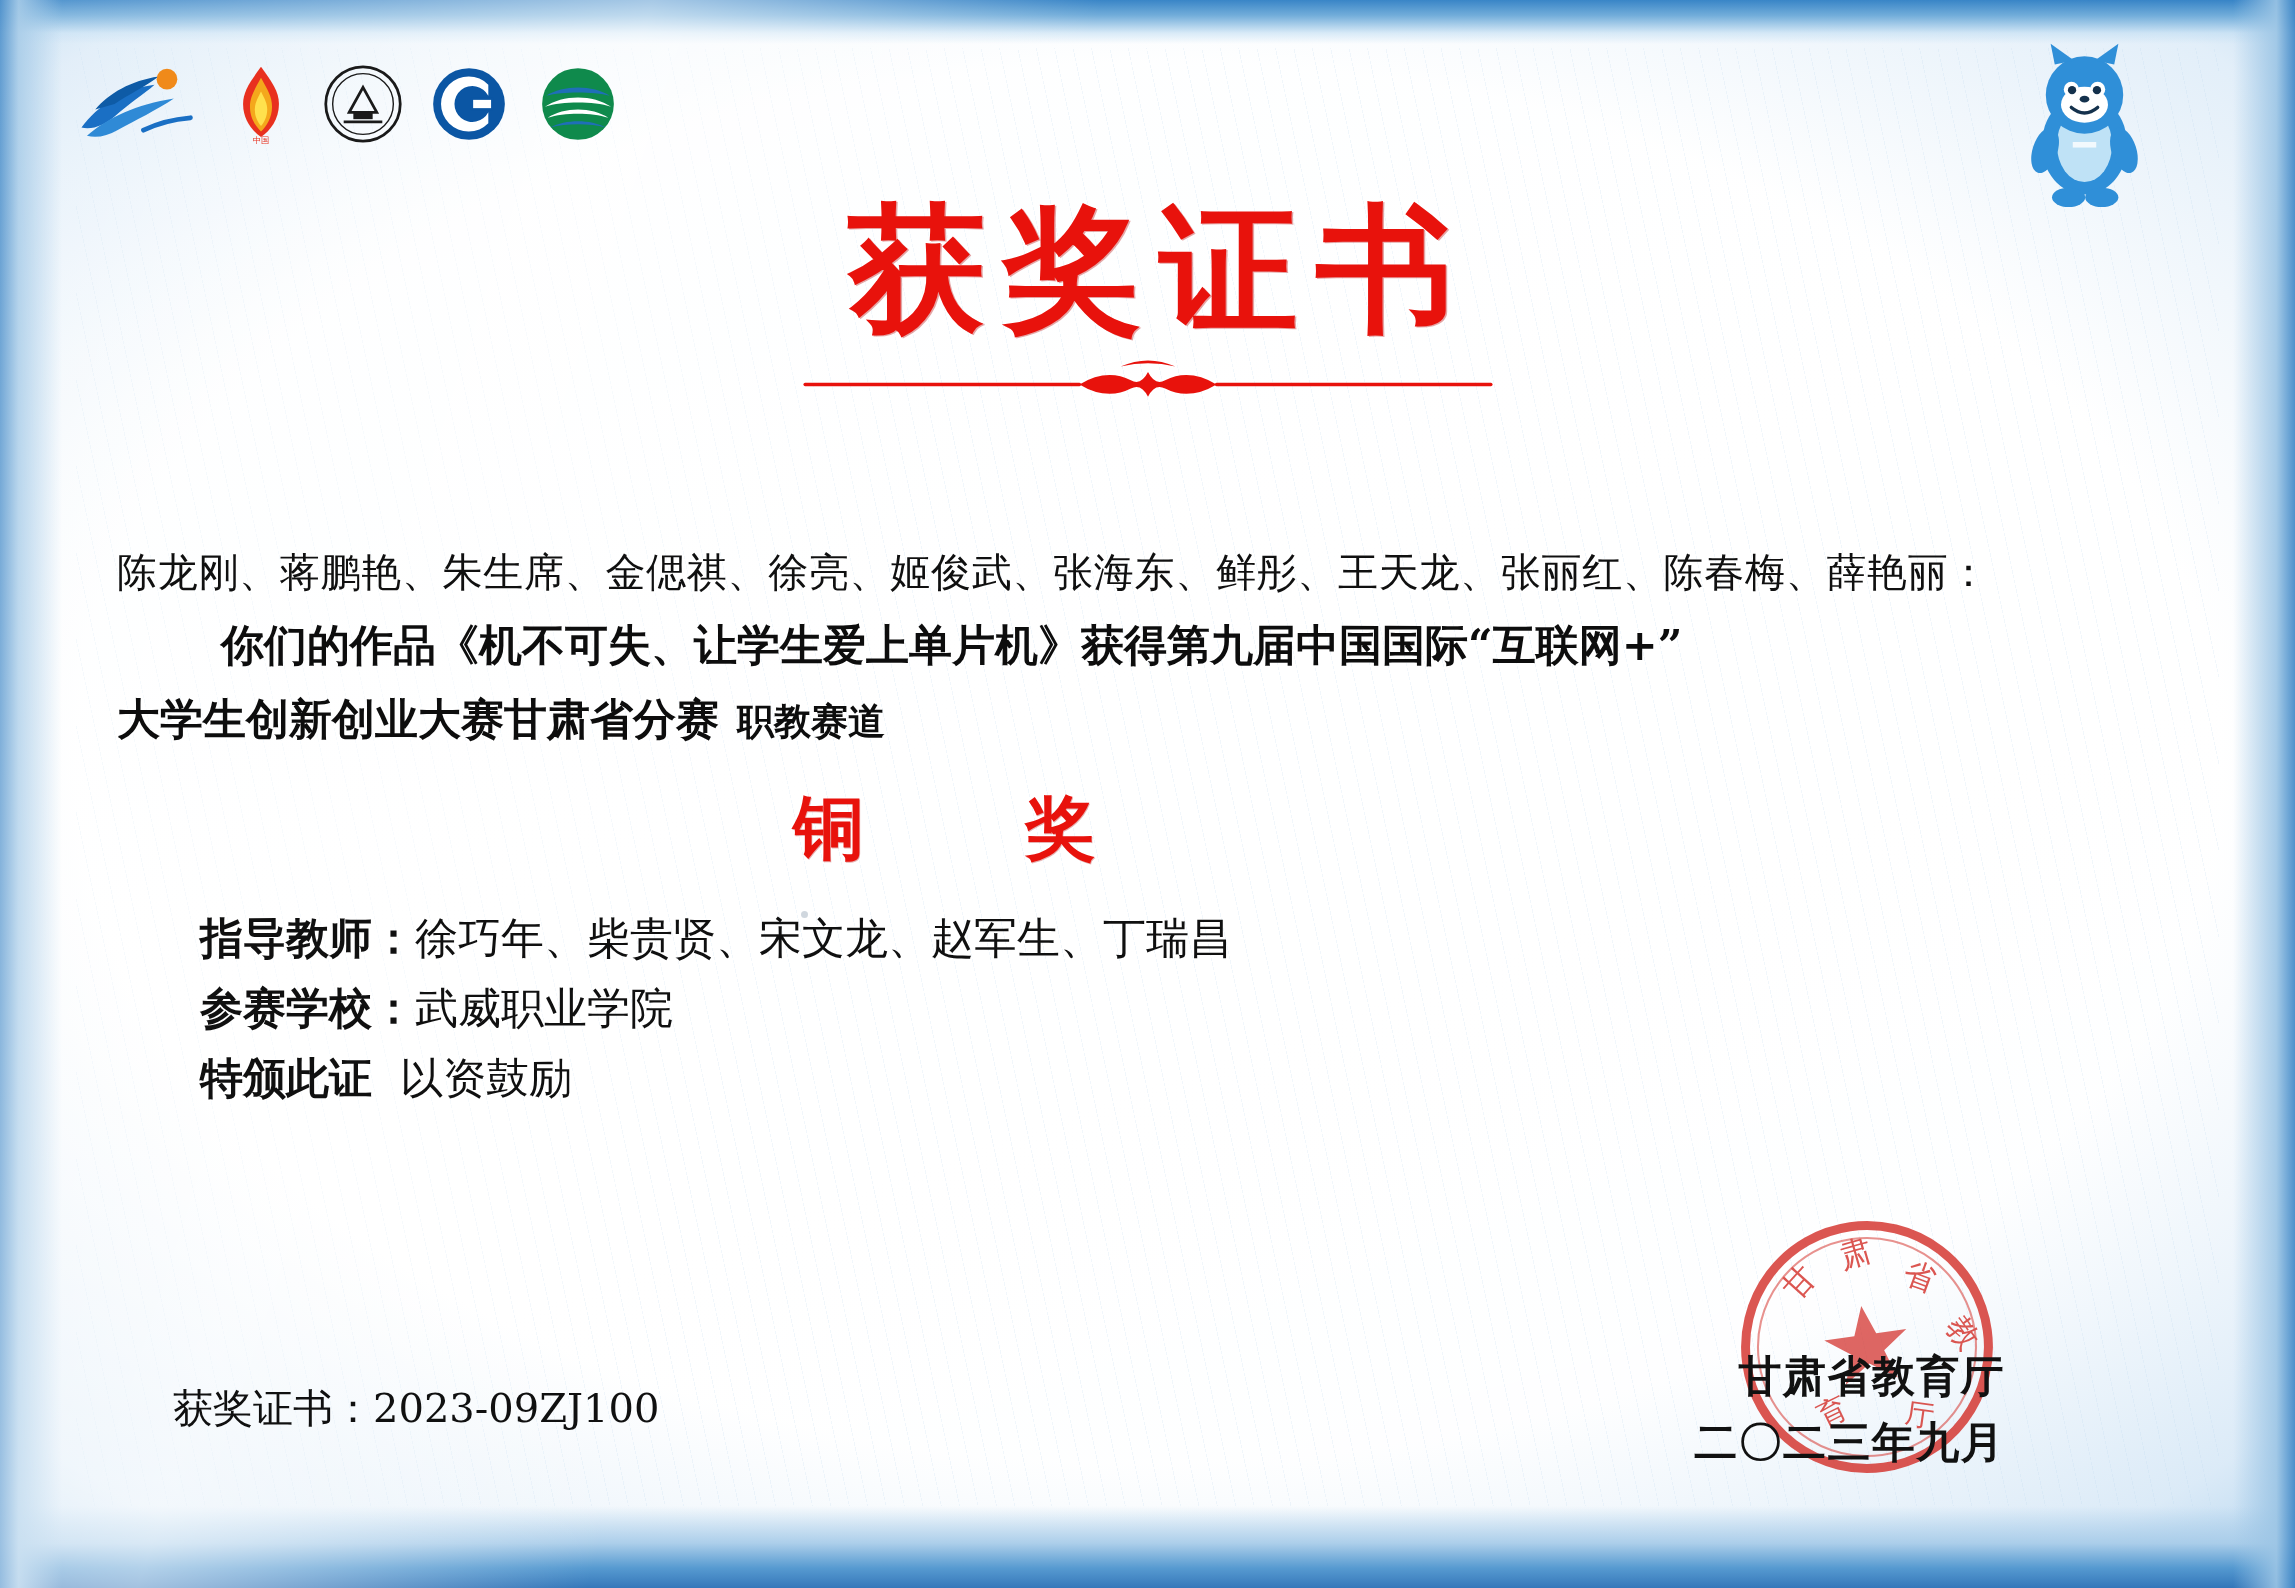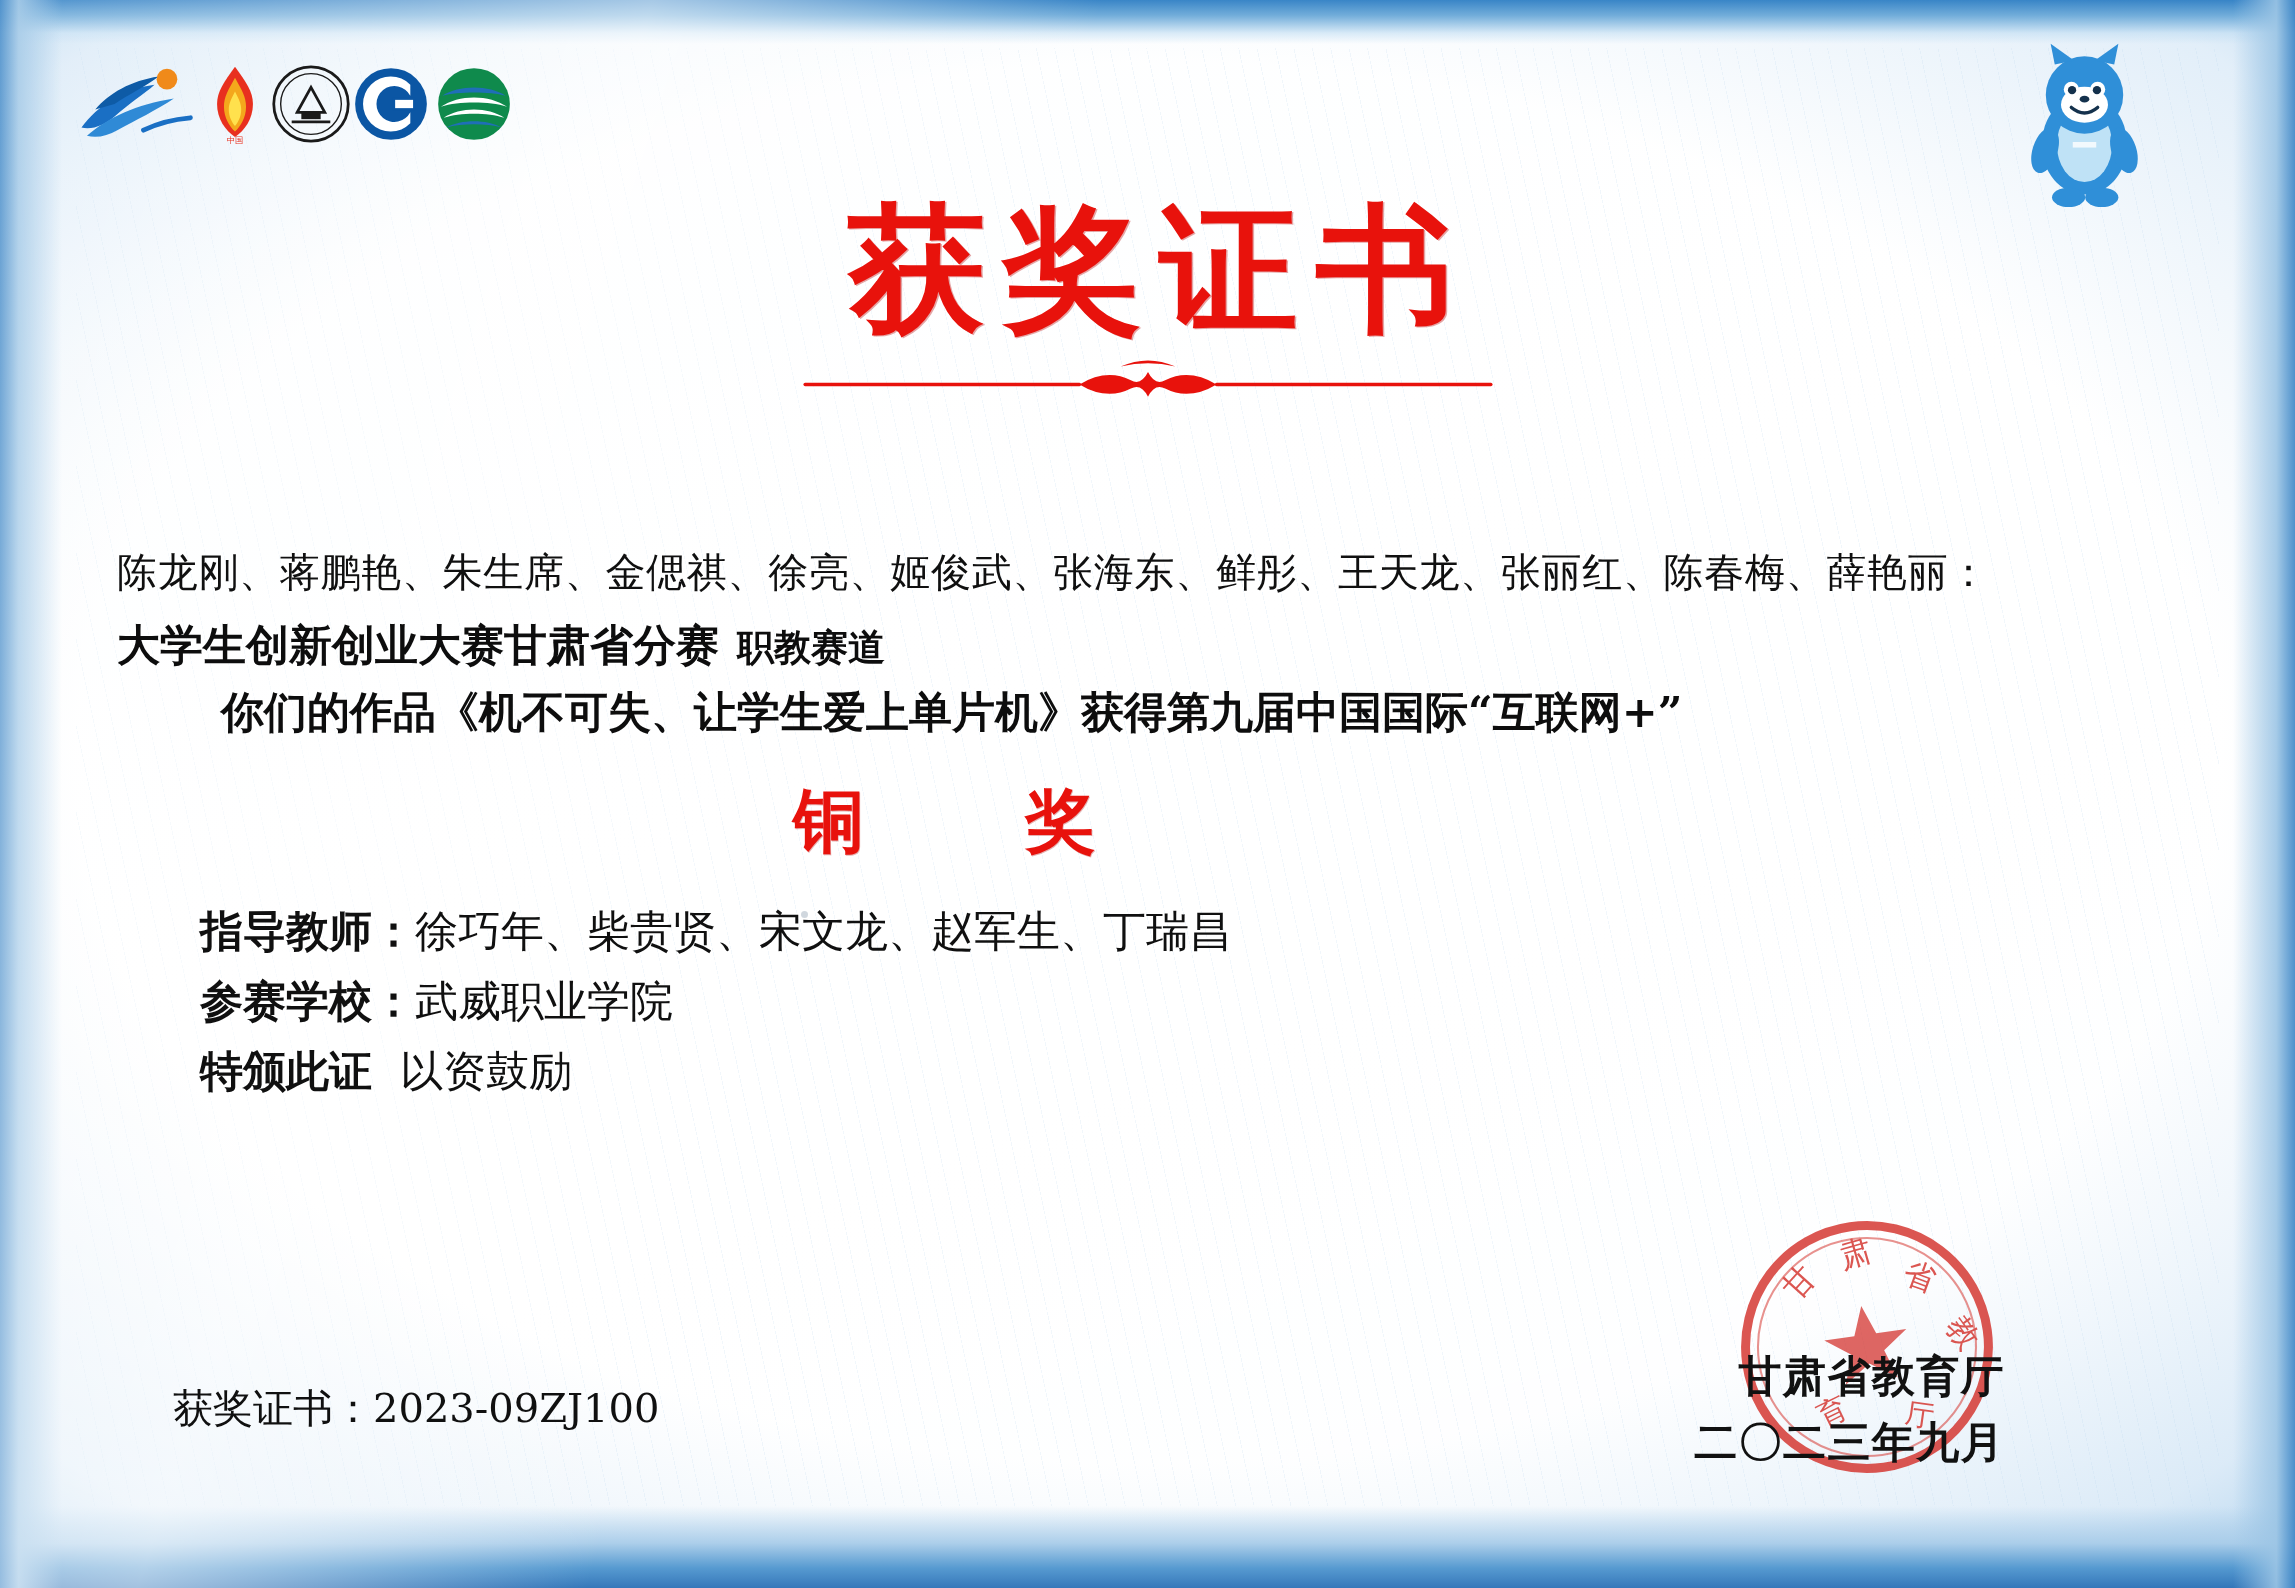--- a/index.html
+++ b/index.html
@@ -62,20 +62,21 @@
     pointer-events: none;
   }
 
   
   .logo-row {
     position: absolute;
     left: 77px;
     top: 64px;
     display: flex;
     align-items: flex-end;
+    gap: 26px;
   }
   .logo { position: relative; }
 
   .logo-swoosh { width: 122px; height: 80px; }
   .logo-flame  { width: 72px; height: 80px; }
   .logo-seal   { width: 80px; height: 80px; }
   .logo-ccb    { width: 80px; height: 80px; }
   .logo-mobile { width: 86px; height: 80px; }
 
   
@@ -316,26 +317,26 @@
         <path d="M430 40 Q470 16 505 34 Q520 42 530 22 Q540 42 555 34 Q590 16 630 40 Q590 64 555 46 Q540 38 530 58 Q520 38 505 46 Q470 64 430 40 Z" fill="#e8120c"></path>
         <path d="M490 14 Q530 -4 570 14 Q530 4 490 14 Z" fill="#e8120c"></path>
       </svg>
     </div>
   </div>
 
   <div class="body-text">
 
     <div class="recipients">陈龙刚、蒋鹏艳、朱生席、金偲祺、徐亮、姬俊武、张海东、鲜彤、王天龙、张丽红、陈春梅、薛艳丽：</div>
 
+    <div class="para">
+      <span class="indent"></span><span>你们的作品《机不可失、让学生爱上单片机》获得第九届中国国际“互联网+”</span>
+    </div>
+
     <div class="para para-line2">
       <span>大学生创新创业大赛甘肃省分赛</span><span class="track-sep"></span><span class="track">职教赛道</span>
-    </div>
-
-    <div class="para">
-      <span class="indent"></span><span>你们的作品《机不可失、让学生爱上单片机》获得第九届中国国际“互联网+”</span>
     </div>
 
     <div class="award">
       <span class="award-text">铜　奖</span>
     </div>
 
     <div class="fields">
       <div class="field-row">
         <span class="field-label">指导教师：</span><span class="field-value">徐巧年、柴贵贤、宋文龙、赵军生、丁瑞昌</span>
       </div>

